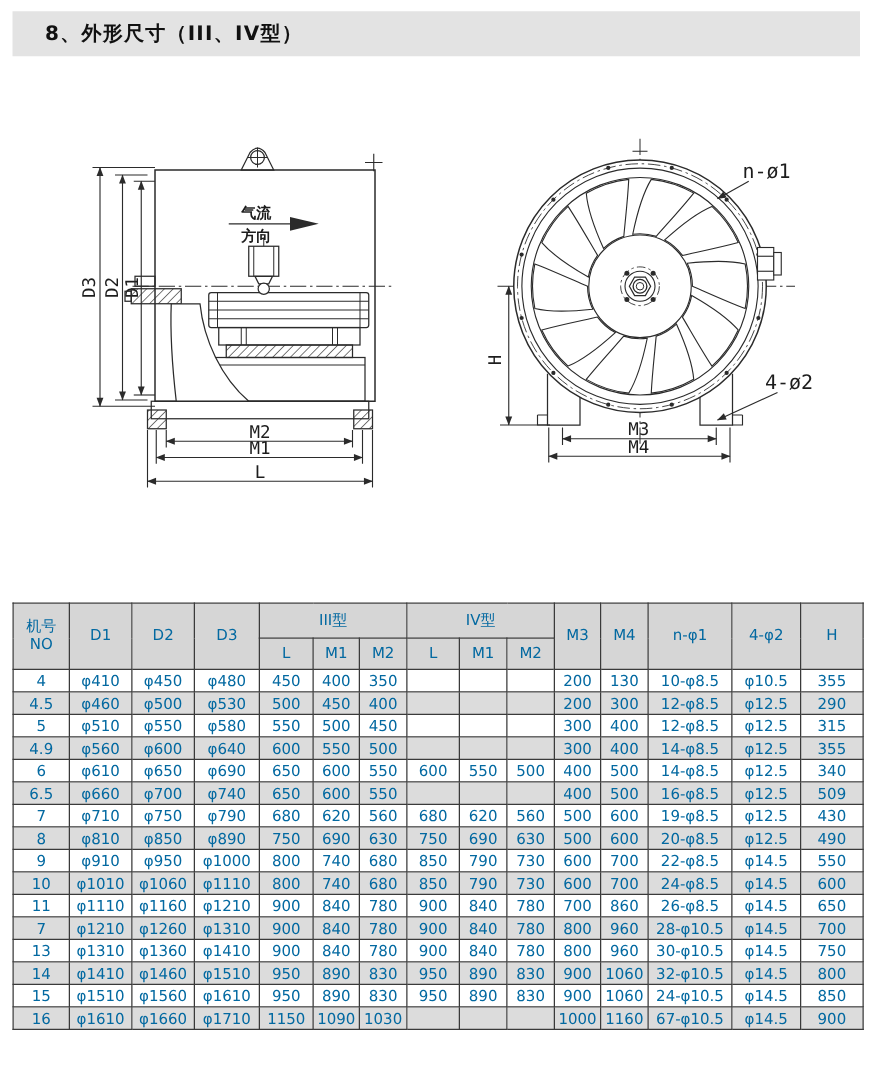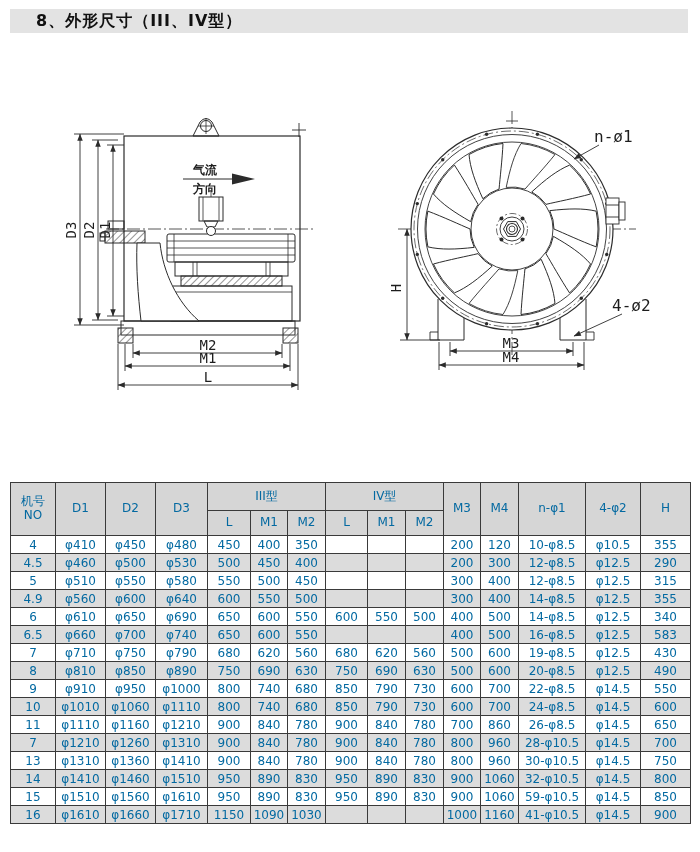--- a/index.html
+++ b/index.html
@@ -6,21 +6,21 @@
     --title-bg:#e3e3e3; --head-bg:#d6d6d6; --shade-bg:#dcdcdc;
     --line:#2b2b2b; --text:#111111;
   }
   html,body{margin:0;padding:0}
   body{
     width:700px;height:852px;position:relative;background:#ffffff;
     font-family:"DejaVu Sans","Liberation Sans",sans-serif;color:var(--text);
     overflow:hidden;
   }
   .title-bar{
-    position:absolute;left:10px;top:9px;width:678px;height:24px;
+    position:absolute;left:10px;top:9px;width:678px;height:36px;
     background:var(--title-bg);display:flex;align-items:center;
   }
   .title-text{
     font-size:16px;font-weight:bold;margin-left:26px;letter-spacing:1px;
   }
   svg.drawing{position:absolute;left:0;top:58px;}
   svg.drawing text{font-family:"DejaVu Sans Mono","Liberation Mono",monospace;fill:#1d1d1d;}
   svg.drawing text.cn{font-family:"DejaVu Sans","Liberation Sans",sans-serif;font-weight:600;}
   table.dims{
     position:absolute;left:10px;top:482px;width:680px;
@@ -304,21 +304,21 @@
         <td>φ410</td>
         <td>φ450</td>
         <td>φ480</td>
         <td>450</td>
         <td>400</td>
         <td>350</td>
         <td></td>
         <td></td>
         <td></td>
         <td>200</td>
-        <td>120</td>
+        <td>130</td>
         <td>10-φ8.5</td>
         <td>φ10.5</td>
         <td>355</td>
       </tr>
       <tr class="shade">
         <td>4.5</td>
         <td>φ460</td>
         <td>φ500</td>
         <td>φ530</td>
         <td>500</td>
@@ -392,21 +392,21 @@
         <td>650</td>
         <td>600</td>
         <td>550</td>
         <td></td>
         <td></td>
         <td></td>
         <td>400</td>
         <td>500</td>
         <td>16-φ8.5</td>
         <td>φ12.5</td>
-        <td>583</td>
+        <td>509</td>
       </tr>
       <tr>
         <td>7</td>
         <td>φ710</td>
         <td>φ750</td>
         <td>φ790</td>
         <td>680</td>
         <td>620</td>
         <td>560</td>
         <td>680</td>
@@ -543,35 +543,35 @@
         <td>φ1560</td>
         <td>φ1610</td>
         <td>950</td>
         <td>890</td>
         <td>830</td>
         <td>950</td>
         <td>890</td>
         <td>830</td>
         <td>900</td>
         <td>1060</td>
-        <td>59-φ10.5</td>
+        <td>24-φ10.5</td>
         <td>φ14.5</td>
         <td>850</td>
       </tr>
       <tr class="shade">
         <td>16</td>
         <td>φ1610</td>
         <td>φ1660</td>
         <td>φ1710</td>
         <td>1150</td>
         <td>1090</td>
         <td>1030</td>
         <td></td>
         <td></td>
         <td></td>
         <td>1000</td>
         <td>1160</td>
-        <td>41-φ10.5</td>
+        <td>67-φ10.5</td>
         <td>φ14.5</td>
         <td>900</td>
       </tr>
     </tbody>
 </table>
 
 </body></html>

